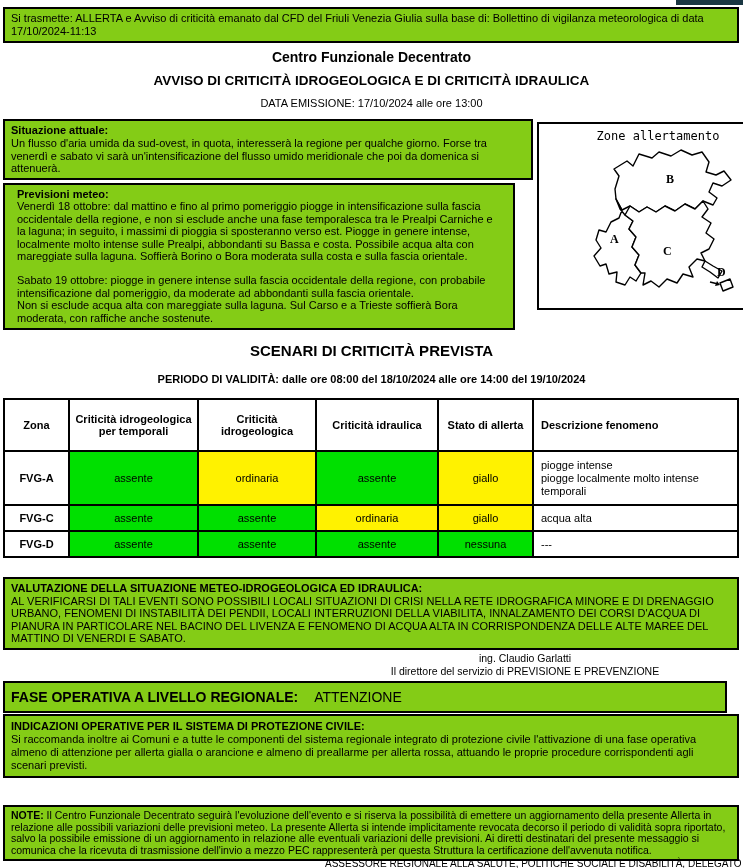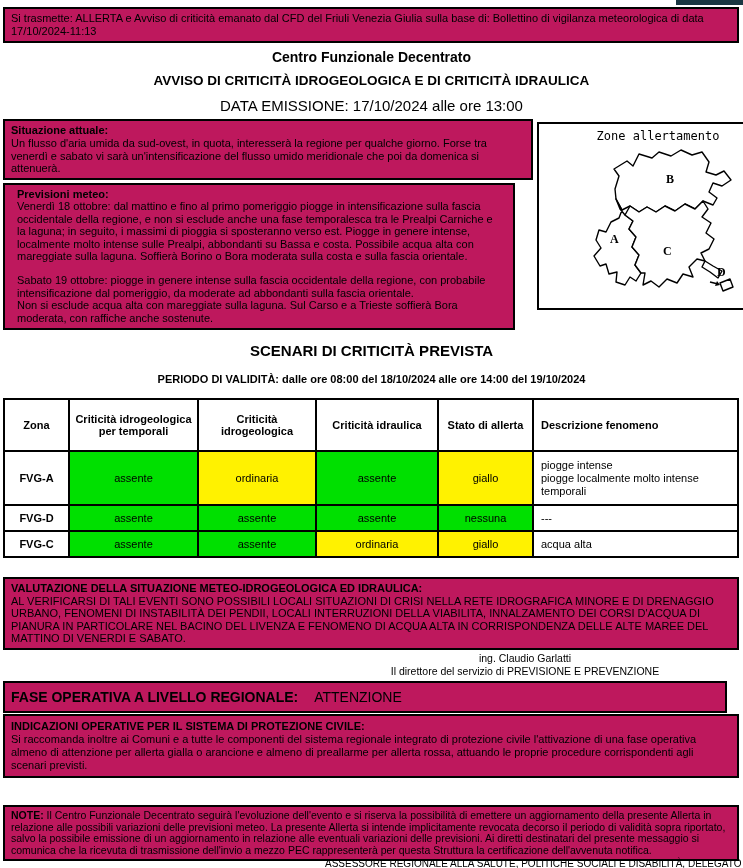--- a/index.html
+++ b/index.html
@@ -2,31 +2,31 @@
 <html><head>
 <meta charset="utf-8">
 <style>
   html,body { margin:0; padding:0; }
   body {
     width:743px; height:868px; position:relative; overflow:hidden;
     background:#ffffff; color:#000;
     font-family:"Liberation Sans", sans-serif;
   }
   .abs { position:absolute; }
-  .box { border:2px solid #000; background:#be185d; box-sizing:border-box; }
+  .box { border:2px solid #000; background:#84cc16; box-sizing:border-box; }
   .bold { font-weight:bold; }
   .center { text-align:center; }
 
   #chrome-fragment { top:0; right:0; width:67px; height:5px; background:#1a3742; }
 
   #transmission-box { left:3px; top:7px; width:736px; padding:3px 6px; font-size:11px; line-height:13px; }
 
   #org-title   { left:0; top:49px;  width:743px; font-size:14px; }
   #doc-title   { left:0; top:73px;  width:743px; font-size:13.5px; }
-  #emission    { left:0; top:97px;  width:743px; font-size:15px; }
+  #emission    { left:0; top:97px;  width:743px; font-size:11px; }
 
   #situazione-box { left:3px; top:119px; width:530px; padding:3px 6px; font-size:11px; line-height:12.8px; }
   #previsioni-box { left:3px; top:183px; width:512px; height:147px; padding:3px 12px; font-size:11px; line-height:12.4px; }
   .para { margin:0; }
   .para + .para { margin-top:12px; }
 
   #map-box { left:537px; top:122px; width:242px; height:188px; border:2px solid #000; box-sizing:border-box; }
   #map-title { margin-top:5px; text-align:center; font-size:12px; font-family:"DejaVu Sans Mono","Liberation Mono",monospace; }
   #map-svg { display:block; margin:0 auto; }
   .zone-path { fill:#ffffff; stroke:#000; stroke-width:1.4; stroke-linejoin:round; }
@@ -126,34 +126,34 @@
         <td class="zona">FVG-A</td>
         <td class="status" style="background: rgb(0, 224, 0);">assente</td>
         <td class="status" style="background: rgb(255, 242, 0);">ordinaria</td>
         <td class="status" style="background: rgb(0, 224, 0);">assente</td>
         <td class="status" style="background: rgb(255, 242, 0);">giallo</td>
         <td class="desc">piogge intense
 piogge localmente molto intense
 temporali</td>
       </tr>
       <tr>
+        <td class="zona">FVG-C</td>
+        <td class="status" style="background: rgb(0, 224, 0);">assente</td>
+        <td class="status" style="background: rgb(0, 224, 0);">assente</td>
+        <td class="status" style="background: rgb(255, 242, 0);">ordinaria</td>
+        <td class="status" style="background: rgb(255, 242, 0);">giallo</td>
+        <td class="desc">acqua alta</td>
+      </tr>
+      <tr>
         <td class="zona">FVG-D</td>
         <td class="status" style="background: rgb(0, 224, 0);">assente</td>
         <td class="status" style="background: rgb(0, 224, 0);">assente</td>
         <td class="status" style="background: rgb(0, 224, 0);">assente</td>
         <td class="status" style="background: rgb(0, 224, 0);">nessuna</td>
         <td class="desc">---</td>
-      </tr>
-      <tr>
-        <td class="zona">FVG-C</td>
-        <td class="status" style="background: rgb(0, 224, 0);">assente</td>
-        <td class="status" style="background: rgb(0, 224, 0);">assente</td>
-        <td class="status" style="background: rgb(255, 242, 0);">ordinaria</td>
-        <td class="status" style="background: rgb(255, 242, 0);">giallo</td>
-        <td class="desc">acqua alta</td>
       </tr>
     </tbody>
 </table>
 
 <div class="abs box" id="valutazione-box">
   <div class="bold">VALUTAZIONE DELLA SITUAZIONE METEO-IDROGEOLOGICA ED IDRAULICA:</div>
   <div>AL VERIFICARSI DI TALI EVENTI SONO POSSIBILI LOCALI SITUAZIONI DI CRISI NELLA RETE IDROGRAFICA MINORE E DI DRENAGGIO URBANO, FENOMENI DI INSTABILITÀ DEI PENDII, LOCALI INTERRUZIONI DELLA VIABILITA, INNALZAMENTO DEI CORSI D'ACQUA DI PIANURA IN PARTICOLARE NEL BACINO DEL LIVENZA E FENOMENO DI ACQUA ALTA IN CORRISPONDENZA DELLE ALTE MAREE DEL MATTINO DI VENERDI E SABATO.</div>
 </div>
 
 <div class="abs" id="direttore">

